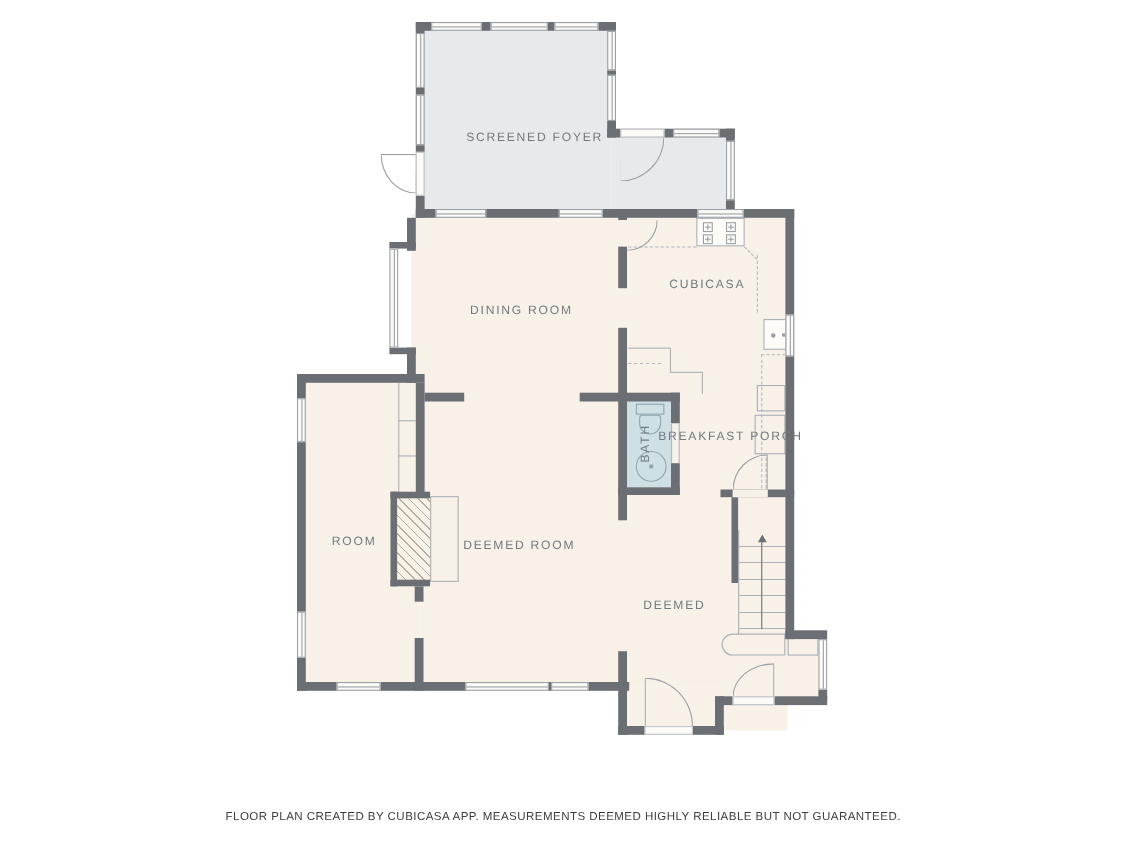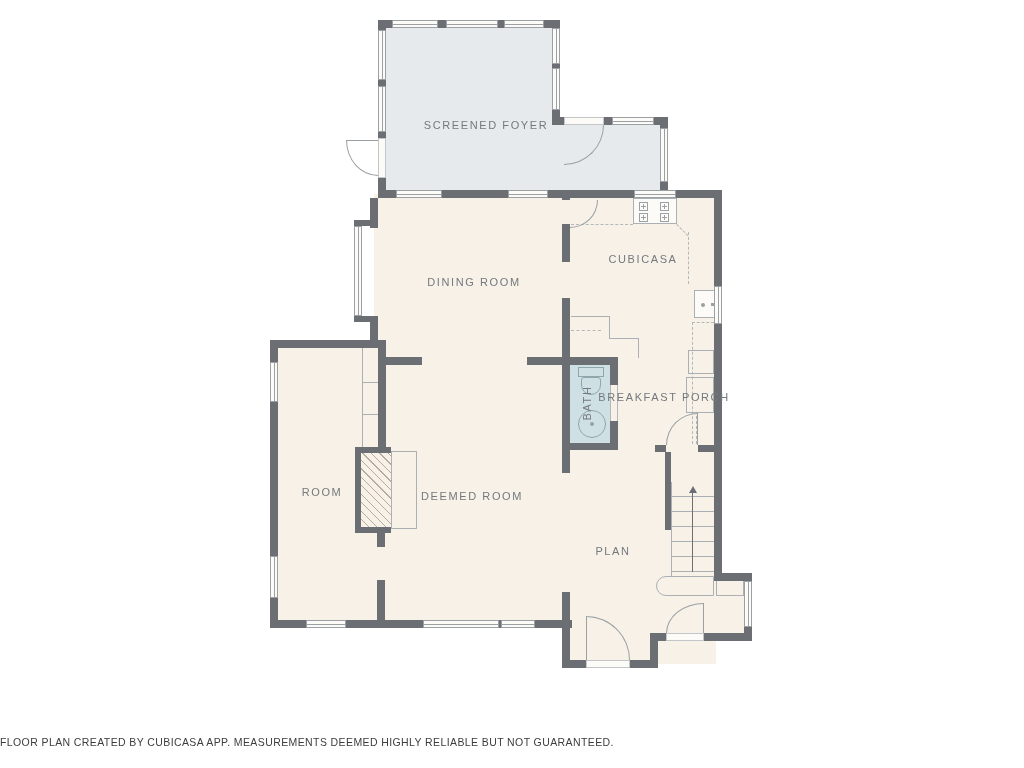--- a/index.html
+++ b/index.html
@@ -34,21 +34,21 @@
   
   .treads{background:repeating-linear-gradient(to bottom,rgba(0,0,0,0) 0 14px,#abb0b4 14px 15px);
           border-left:1px solid #abb0b4;z-index:20;}
   .arrow-line{background:#6b6f73;z-index:21;}
   .arrow-head{width:0;height:0;border-left:4px solid transparent;border-right:4px solid transparent;
               border-bottom:7px solid #6b6f73;z-index:21;}
   
   .lbl{color:#74797d;font-size:11px;letter-spacing:1.6px;white-space:nowrap;z-index:50;
        transform:translate(-50%,-50%);}
   .lbl-v{transform:translate(-50%,-50%) rotate(-90deg);}
-  #footer{position:absolute;left:0;right:0;top:736px;text-align:left;color:#3d3d3d;
+  #footer{position:absolute;left:0;right:0;top:736px;text-align:center;color:#3d3d3d;
           font-size:10.5px;letter-spacing:0.4px;z-index:50;}
   
   .burner{position:absolute;width:9px;height:9px;border:1px solid #9aa0a4;box-sizing:border-box;
           background:linear-gradient(#9aa0a4,#9aa0a4) center/5px 1px no-repeat,
                      linear-gradient(#9aa0a4,#9aa0a4) center/1px 5px no-repeat;}
 </style>
 </head>
 <body>
 
 <div id="plan">
@@ -194,16 +194,16 @@
   <div class="abs gap-ext" style="left:586px;top:660px;width:44px;height:8px;"></div>
   <div class="abs arc" style="left:586px;top:616px;width:44px;height:44px;border-top:1px solid #9aa0a4;border-right:1px solid #9aa0a4;border-left:1px solid #9aa0a4;border-top-right-radius:100% 100%;"></div>
 
   <div class="abs lbl" style="left:486px;top:125px;">SCREENED FOYER</div>
   <div class="abs lbl" style="left:474px;top:282px;">DINING ROOM</div>
   <div class="abs lbl" style="left:643px;top:259px;">CUBICASA</div>
   <div class="abs lbl lbl-v" style="left:587px;top:403px;">BATH</div>
   <div class="abs lbl" style="left:664px;top:397px;">BREAKFAST PORCH</div>
   <div class="abs lbl" style="left:322px;top:492px;">ROOM</div>
   <div class="abs lbl" style="left:472px;top:496px;">DEEMED ROOM</div>
-  <div class="abs lbl" style="left:613px;top:551px;">PLAN</div>
+  <div class="abs lbl" style="left:613px;top:551px;">DEEMED</div>
 
   <div id="footer">FLOOR PLAN CREATED BY CUBICASA APP. MEASUREMENTS DEEMED HIGHLY RELIABLE BUT NOT GUARANTEED.</div>
 </div>
 
 </body></html>

